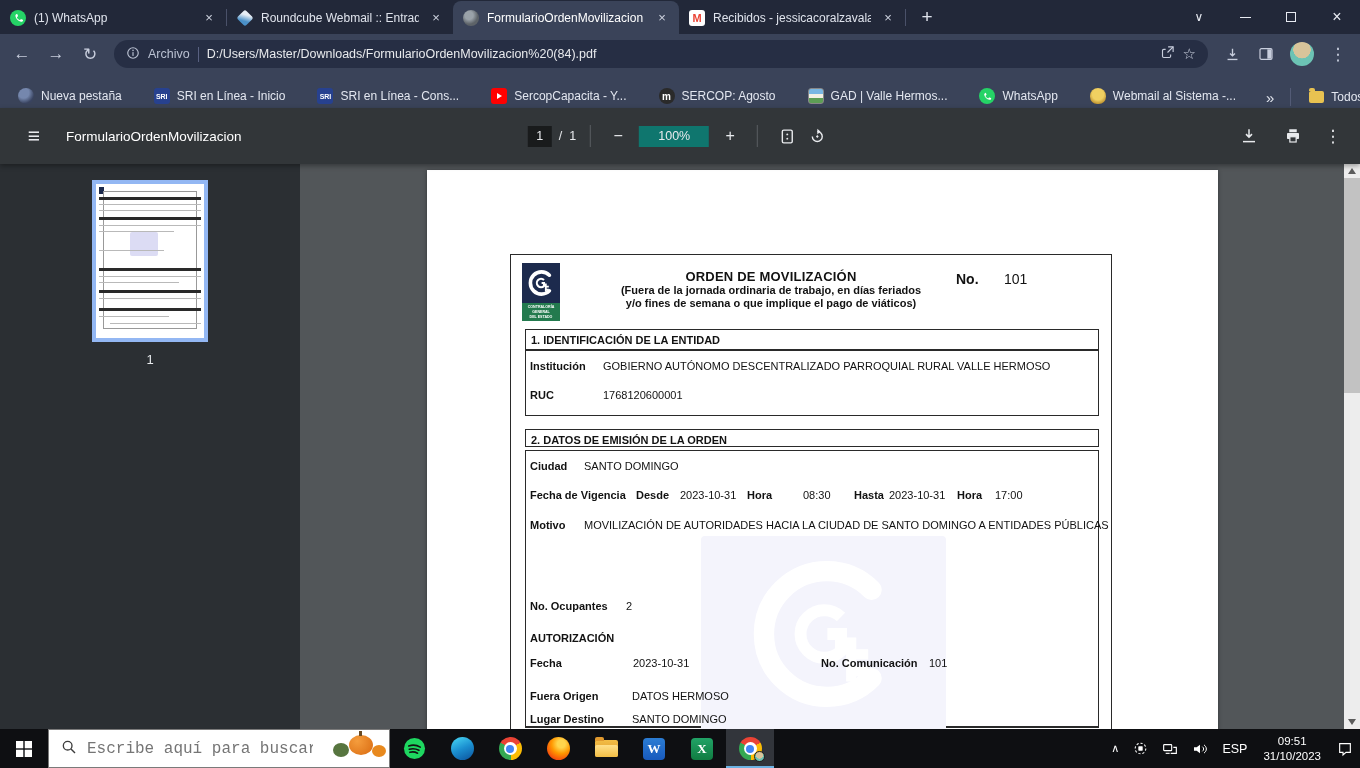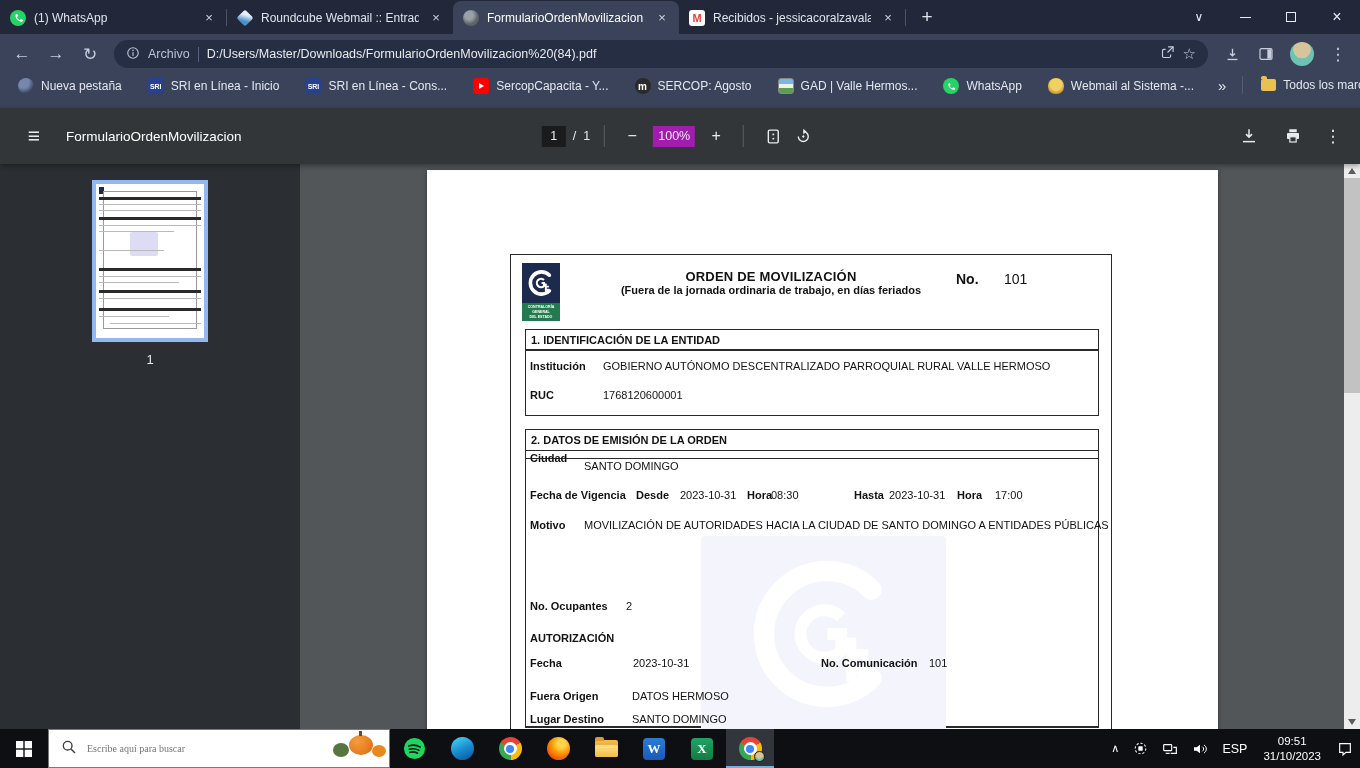--- a/index.html
+++ b/index.html
@@ -27,21 +27,21 @@
   
   .toolbar{position:absolute;top:34px;left:0;width:1360px;height:40px;background:#3a4359;display:flex;align-items:center;padding:0 8px;gap:6px}
   .navbtn{width:28px;height:28px;display:flex;align-items:center;justify-content:center;color:#c8cedd;font-size:17px;border-radius:50%}
   .urlpill{flex:1;height:28px;background:#262e44;border-radius:14px;display:flex;align-items:center;padding:0 12px;gap:8px;color:#e8eaed;font-size:12.5px;margin:0 4px}
   .url-prefix{color:#bac1d2}
   .urldiv{width:1px;height:15px;background:#596181}
   .urltext{flex:1;white-space:nowrap;overflow:hidden}
   .avatar{width:24px;height:24px;border-radius:50%;background:radial-gradient(circle at 50% 32%,#d8c49a 0 42%,#6cc3b4 44% 100%);margin:0 4px}
 
   
-  .bmbar{position:absolute;top:74px;left:0;width:1360px;height:34px;background:#3a4359;display:flex;align-items:flex-start;padding:0 10px;gap:10px}
+  .bmbar{position:absolute;top:74px;left:0;width:1360px;height:34px;background:#3a4359;display:flex;align-items:flex-end;padding:0 10px;gap:16px}
   .bm{display:flex;align-items:center;gap:7px;color:#e3e7f0;font-size:12px;padding:4px 8px;border-radius:6px;white-space:nowrap}
   .bmi{width:16px;height:16px;flex:0 0 16px;display:flex;align-items:center;justify-content:center;font-size:9px;font-weight:bold;color:#fff;border-radius:3px}
   .bmi-globe{background:radial-gradient(circle at 35% 30%,#7587ad 0 35%,#39435f 70%);border-radius:50%}
   .bmi-sri{background:#27418f;font-size:7px}
   .bmi-yt{background:#f00;border-radius:3px;position:relative}
   .bmi-yt::after{content:'';position:absolute;left:6px;top:4.5px;border-left:5px solid #fff;border-top:3.5px solid transparent;border-bottom:3.5px solid transparent}
   .bmi-moodle{background:#2a2a2a;border-radius:50%;color:#fff;font-size:10px}
   .bmi-gad{background:linear-gradient(#79b7e3 0 38%,#f2f0e4 38% 62%,#5d9e55 62% 100%);border:1px solid #888}
   .bmi-wa{background:#25d366;border-radius:50%}
   .bmi-ec{background:radial-gradient(circle at 50% 40%,#f0d061 0 45%,#b98c2c 80%);border-radius:50% 50% 45% 45%}
@@ -53,21 +53,21 @@
 
   
   .pdfbar{position:absolute;top:108px;left:0;width:1360px;height:56px;background:#323639;display:flex;align-items:center;color:#e8eaed;z-index:6;box-shadow:0 2px 5px rgba(0,0,0,.35)}
   .pdf-menu{width:24px;margin-left:22px;font-size:21px;color:#e8eaed;display:flex;align-items:center;justify-content:center}
   .pdf-title{margin-left:20px;font-size:13.5px;color:#fff}
   .pdf-center{position:absolute;left:50%;transform:translateX(-50%);display:flex;align-items:center;font-size:12.5px}
   .pagebox{min-width:24px;height:21px;background:#191b1c;display:flex;align-items:center;justify-content:center;padding:0 4px}
   .psep{margin:0 7px}
   .vdiv{width:1px;height:22px;background:#5a5e62;margin:0 14px}
   .zbtn{width:26px;height:26px;display:flex;align-items:center;justify-content:center;font-size:16px}
-  .zoombox{min-width:40px;height:21px;background:#a21caf;display:flex;align-items:center;justify-content:center;margin:16px 8px;padding:0 5px}
+  .zoombox{min-width:40px;height:21px;background:#0f766e;display:flex;align-items:center;justify-content:center;margin:16px 8px;padding:0 19px}
   .pdf-ic{width:30px;height:30px;display:flex;align-items:center;justify-content:center}
   .pdf-right{margin-left:auto;display:flex;align-items:center;gap:14px;padding-right:16px}
   .pdf-more{font-size:17px;width:22px;text-align:center}
 
   
   .pdfcontent{position:absolute;top:164px;left:0;width:1360px;height:565px;overflow:hidden}
   .sidebar{position:absolute;left:0;top:0;width:300px;height:100%;background:#2b2f33}
   .thumb{position:absolute;left:92px;top:16px;width:116px;height:162px;background:#fff;border:4px solid #93b7f3}
   .thumb-label{position:absolute;left:92px;top:188px;width:116px;text-align:center;color:#e8eaed;font-size:13px}
   .mf{position:absolute;left:7px;right:7px;top:7px;bottom:9px;border:1px solid #999}
@@ -85,39 +85,39 @@
   .logo{position:absolute;left:11px;top:8px;width:38px;height:58px}
   .logo-top{height:40px;background:#1c2a4d;display:flex;align-items:center;justify-content:center}
   .logo-band{height:18px;background:#237a4e;color:#fff;font-size:3.6px;font-weight:bold;text-align:center;line-height:1.35;padding-top:2px}
   .htitle{position:absolute;left:70px;top:14px;width:380px;text-align:center}
   .ht1{font-size:13px;font-weight:bold;letter-spacing:.2px}
   .ht2{font-size:11px;font-weight:bold;line-height:1.2}
   .hno{position:absolute;left:445px;top:16px;font-size:14px;font-weight:bold}
   .hnov{position:absolute;left:493px;top:16px;font-size:14px}
   .sbox{position:absolute;left:14px;width:574px;border:1px solid #2a2a2a}
   .s1t{top:74px;height:21px}.s1b{top:95px;height:66px}
-  .s2t{top:174px;height:30px}.s2b{top:195px;height:278px;border-bottom-width:2px}
+  .s2t{top:174px;height:18px}.s2b{top:195px;height:278px;border-bottom-width:2px}
   .sboxlabel{position:absolute;left:5px;top:4px;font-weight:bold}
   .fl,.fv{position:absolute;white-space:nowrap;z-index:2}
   .fl{font-weight:bold}
   .wm{position:absolute;left:190px;top:281px;width:245px;height:196px;background:#f4f4fc;border-radius:4px;z-index:1;display:flex;align-items:center;justify-content:center}
 
   
   .sb{position:absolute;right:0;top:0;width:16px;height:100%;background:#ededed}
   .sb-up,.sb-down{position:absolute;left:0;width:16px;height:14px;display:flex;align-items:center;justify-content:center}
   .sb-up{top:0}.sb-down{bottom:0}
   .tri-up{width:0;height:0;border-left:4px solid transparent;border-right:4px solid transparent;border-bottom:6px solid #5c5c5c}
   .tri-down{width:0;height:0;border-left:4px solid transparent;border-right:4px solid transparent;border-top:6px solid #5c5c5c}
   .sb-thumb{position:absolute;left:0;top:14px;width:16px;height:215px;background:#c2c2c2}
 
   
   .taskbar{position:absolute;left:0;bottom:0;width:1360px;height:39px;background:#0e0f12;display:flex;align-items:stretch;color:#fff}
   .start{width:48px;display:flex;align-items:center;justify-content:center}
   .tsearch{width:342px;background:#fff;display:flex;align-items:center;gap:10px;padding-left:12px;position:relative;border:1px solid #7a7a7a}
-  .tsearch input{border:none;outline:none;font-size:10px;color:#4a4a4a;flex:1;background:transparent;font-family:Liberation Serif, serif}
+  .tsearch input{border:none;outline:none;font-size:16px;color:#4a4a4a;flex:1;background:transparent;font-family:Liberation Mono, monospace}
   .pumps{position:relative;width:66px;height:100%;flex:0 0 66px}
   .pk{position:absolute;border-radius:50%}
   .pk1{right:16px;top:5px;width:24px;height:20px;background:radial-gradient(circle at 35% 30%,#f59d3d,#d96a10)}
   .pk2{right:3px;top:15px;width:14px;height:12px;background:#e8891e}
   .pk3{right:40px;top:13px;width:16px;height:14px;background:#57753f}
   .pk1::after{content:'';position:absolute;left:10px;top:-4px;width:3px;height:5px;background:#6b4a22}
   .tapps{display:flex}
   .tapp{width:48px;display:flex;align-items:center;justify-content:center}
   .tapp.active{background:#32353b;box-shadow:inset 0 -2px 0 #6cb2e3}
   .ic{width:23px;height:23px;border-radius:50%;position:relative}
@@ -355,20 +355,21 @@
           </div>
           <div class="logo-band">
             <div>CONTRALORÍA</div>
             <div>GENERAL</div>
             <div>DEL ESTADO</div>
           </div>
         </div>
         <div class="htitle">
           <div class="ht1">ORDEN DE MOVILIZACIÓN</div>
           <div class="ht2">(Fuera de la jornada ordinaria de trabajo, en días feriados</div>
+          <div class="ht2">y/o fines de semana o que implique el pago de viáticos)</div>
         </div>
         <div class="hno">No.</div>
         <div class="hnov">101</div>
 
         <div class="sbox s1t">
           <span class="sboxlabel">1. IDENTIFICACIÓN DE LA ENTIDAD</span>
         </div>
         <div class="sbox s1b"></div>
         <span class="fl" style="left:19px;top:105px">Institución</span>
         <span class="fv" style="left:92px;top:105px">GOBIERNO AUTÓNOMO DESCENTRALIZADO PARROQUIAL RURAL VALLE HERMOSO</span>
@@ -381,28 +382,28 @@
         <div class="sbox s2b"></div>
 
         <div class="wm">
           <svg width="190" height="170" viewBox="0 0 100 100">
             <path d="M78 24 A37 37 0 1 0 78 76" fill="none" stroke="#fff" stroke-width="12" stroke-linecap="round"></path>
             <path d="M60 40 A14 14 0 1 0 60 60 L60 50 L52 50" fill="none" stroke="#fff" stroke-width="7"></path>
             <path d="M66 52 v26 M66 62 h10 M66 72 h10" stroke="#fff" stroke-width="6"></path>
           </svg>
         </div>
 
-        <span class="fl" style="left:19px;top:197px">Ciudad</span>
+        <span class="fl" style="left:19px;top:205px">Ciudad</span>
         <span class="fv" style="left:73px;top:205px">SANTO DOMINGO</span>
 
         <span class="fl" style="left:19px;top:234px">Fecha de Vigencia</span>
         <span class="fl" style="left:125px;top:234px">Desde</span>
         <span class="fv" style="left:169px;top:234px">2023-10-31</span>
         <span class="fl" style="left:236px;top:234px">Hora</span>
-        <span class="fv" style="left:260px;top:234px">08:30</span>
+        <span class="fv" style="left:292px;top:234px">08:30</span>
         <span class="fl" style="left:343px;top:234px">Hasta</span>
         <span class="fv" style="left:378px;top:234px">2023-10-31</span>
         <span class="fl" style="left:446px;top:234px">Hora</span>
         <span class="fv" style="left:484px;top:234px">17:00</span>
 
         <span class="fl" style="left:19px;top:264px">Motivo</span>
         <span class="fv" style="left:73px;top:264px">MOVILIZACIÓN DE AUTORIDADES HACIA LA CIUDAD DE SANTO DOMINGO A ENTIDADES PÚBLICAS</span>
 
         <span class="fl" style="left:19px;top:345px">No. Ocupantes</span>
         <span class="fv" style="left:115px;top:345px">2</span>

